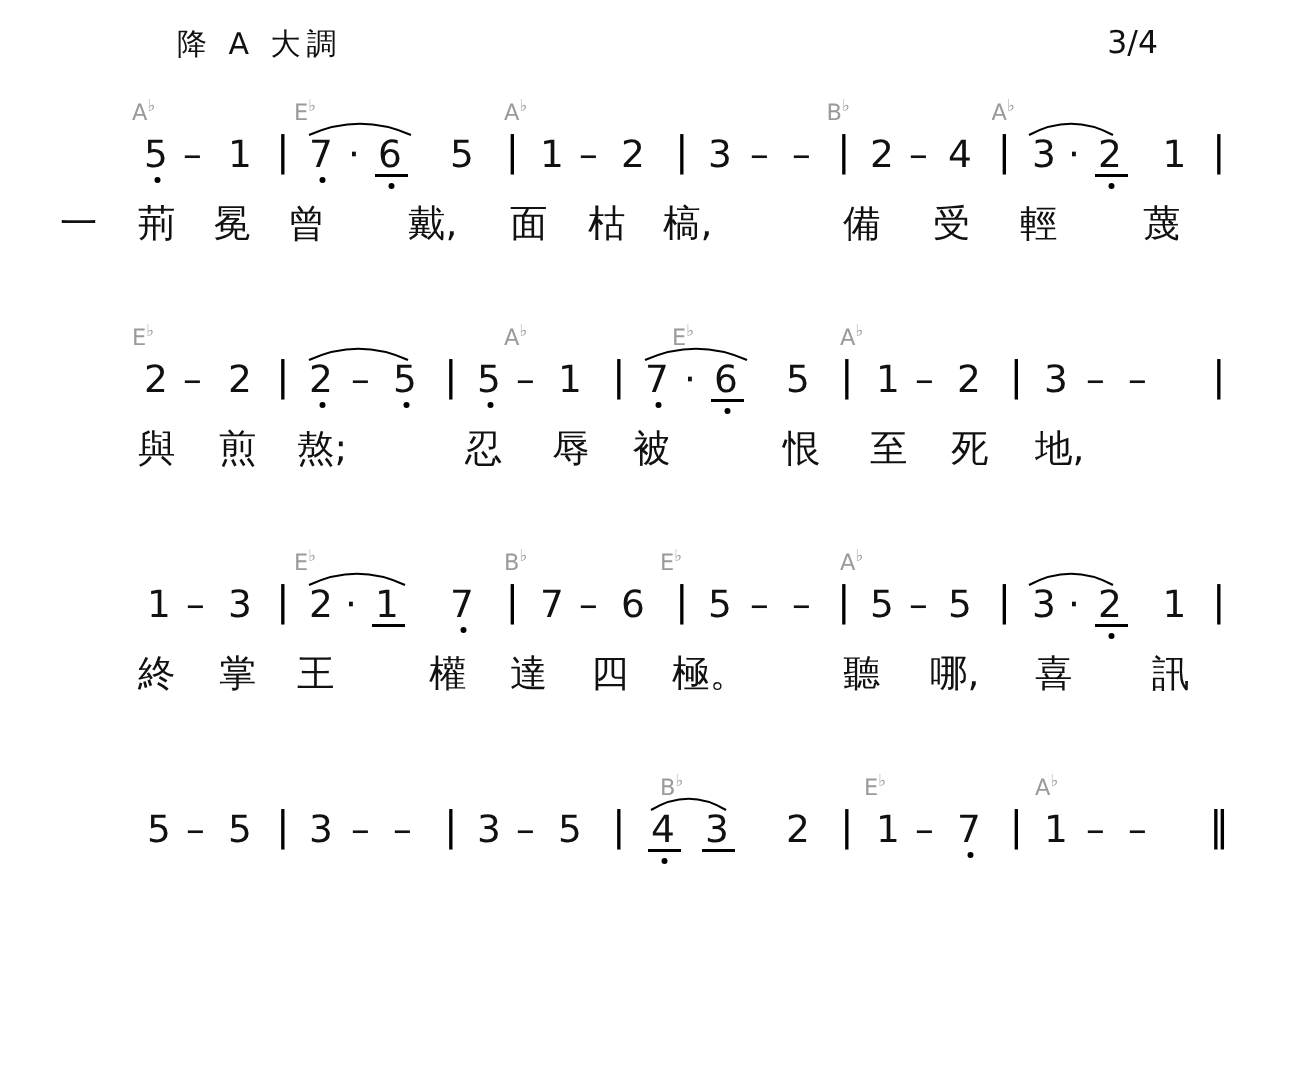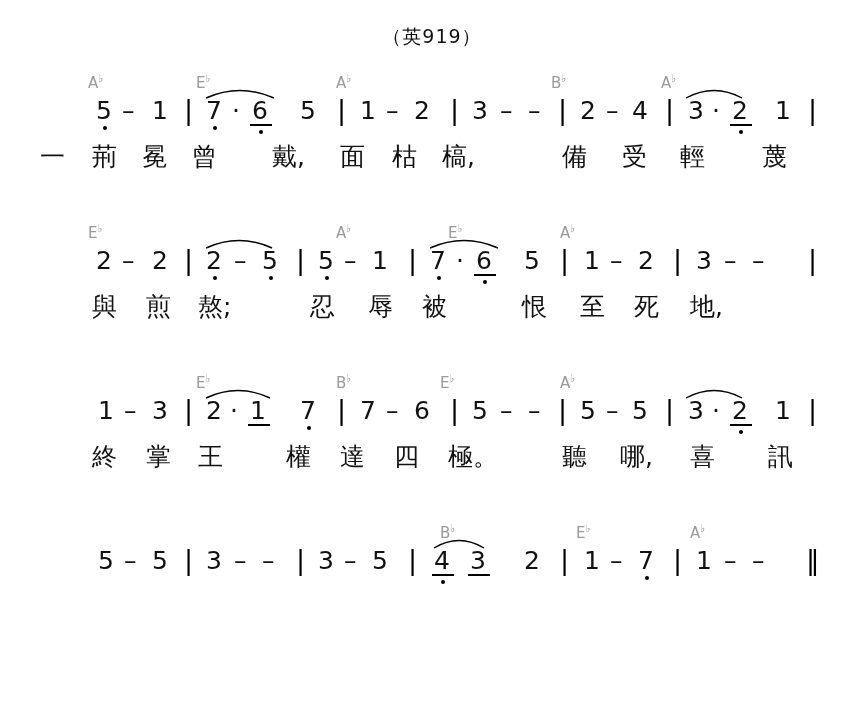--- a/index.html
+++ b/index.html
@@ -130,22 +130,25 @@
     position: absolute;
     font-family: "DejaVu Sans", sans-serif;
     font-size: 25px;
   }
 </style>
 </head>
 <body>
 
 <div class="page">
 
-  <div class="subtitle">（英919）</div>
-
+
+  <div class="meta-row">
+    <div class="key-sig">降 A 大調</div>
+    <div class="time-sig">3/4</div>
+  </div>
 
   <div id="systems">
       <div class="system">
         <div class="chords">
           <div class="chord" style="left: 88px;"><span>A</span><sup>♭</sup></div>
           <div class="chord" style="left: 196px;"><span>E</span><sup>♭</sup></div>
           <div class="chord" style="left: 336px;"><span>A</span><sup>♭</sup></div>
           <div class="chord" style="left: 551px;"><span>B</span><sup>♭</sup></div>
           <div class="chord" style="left: 661px;"><span>A</span><sup>♭</sup></div>
         </div>

